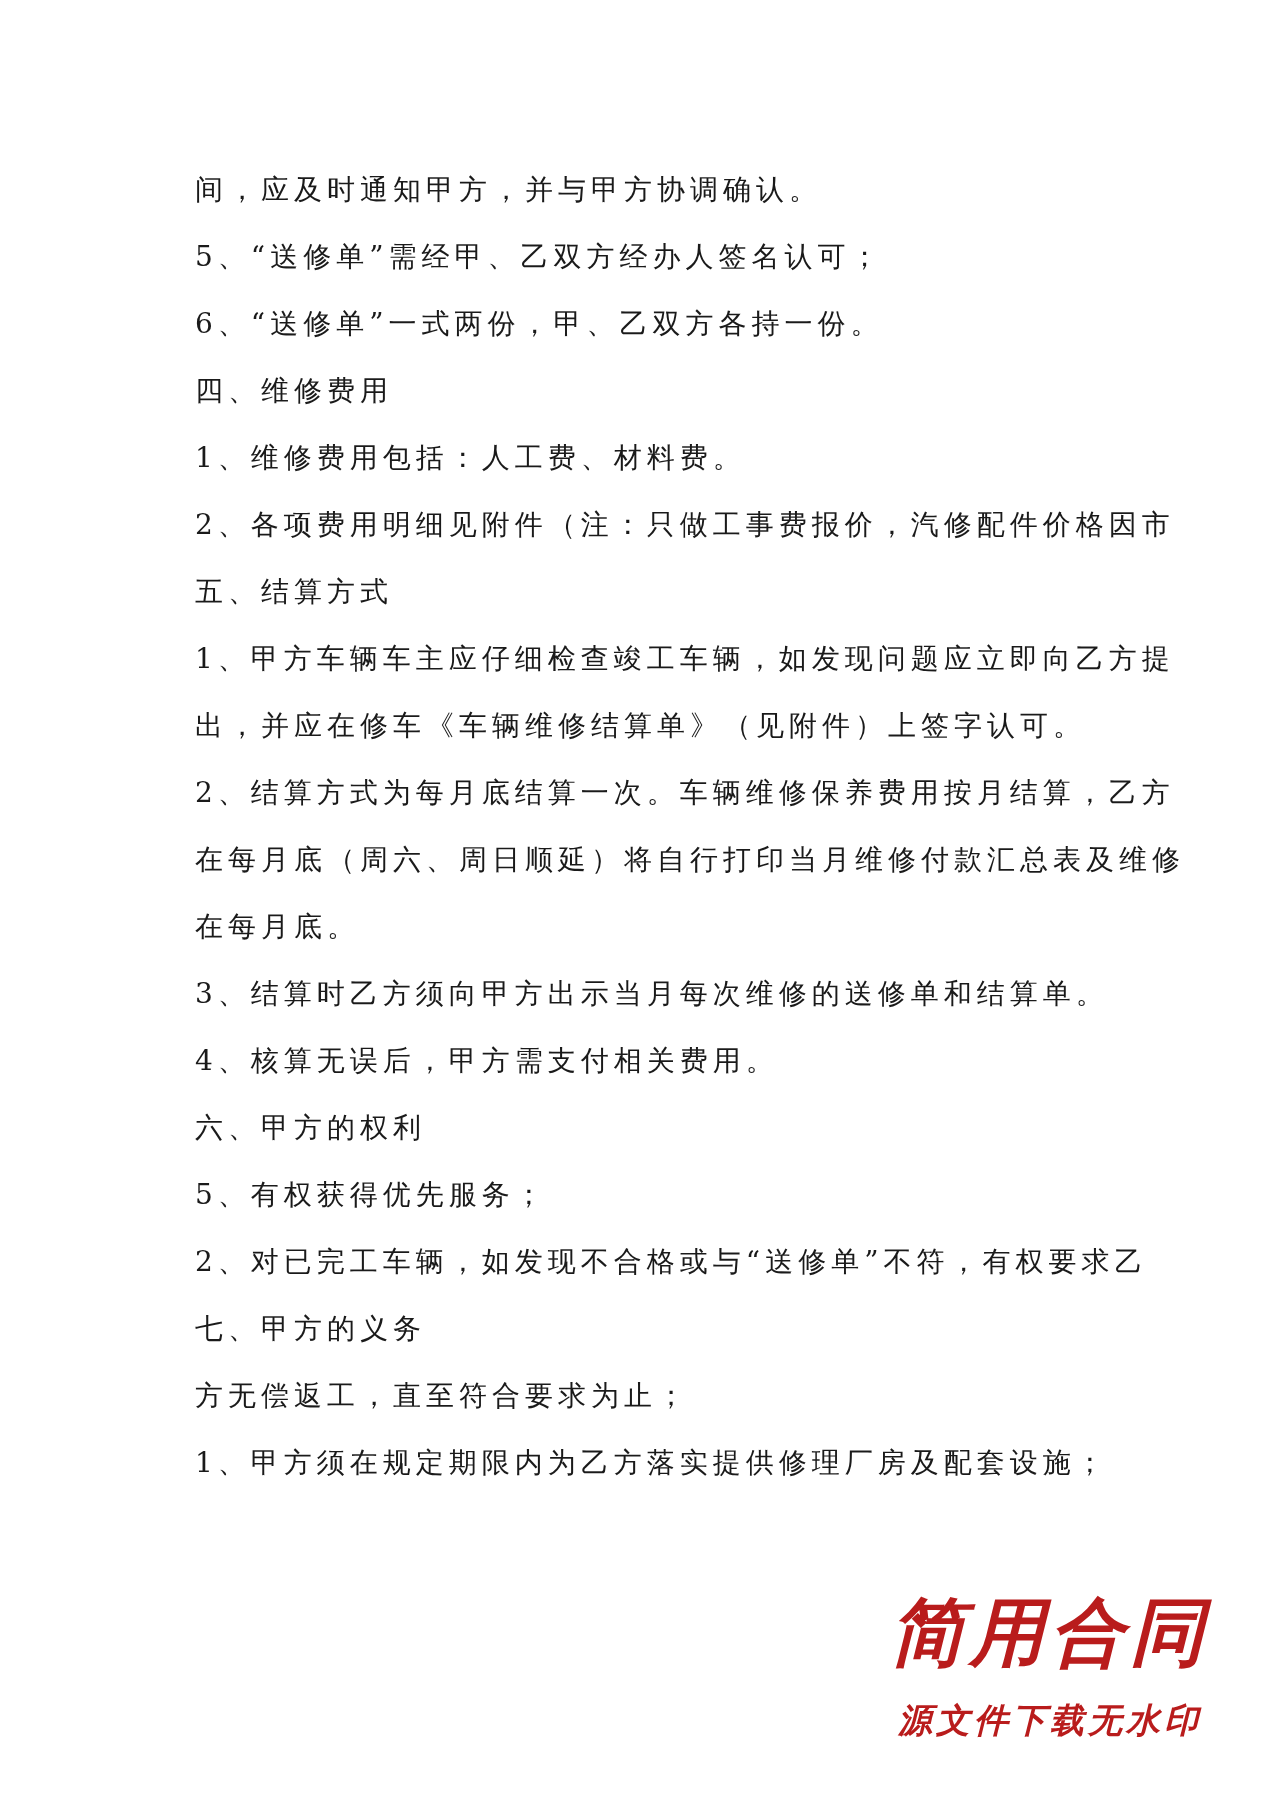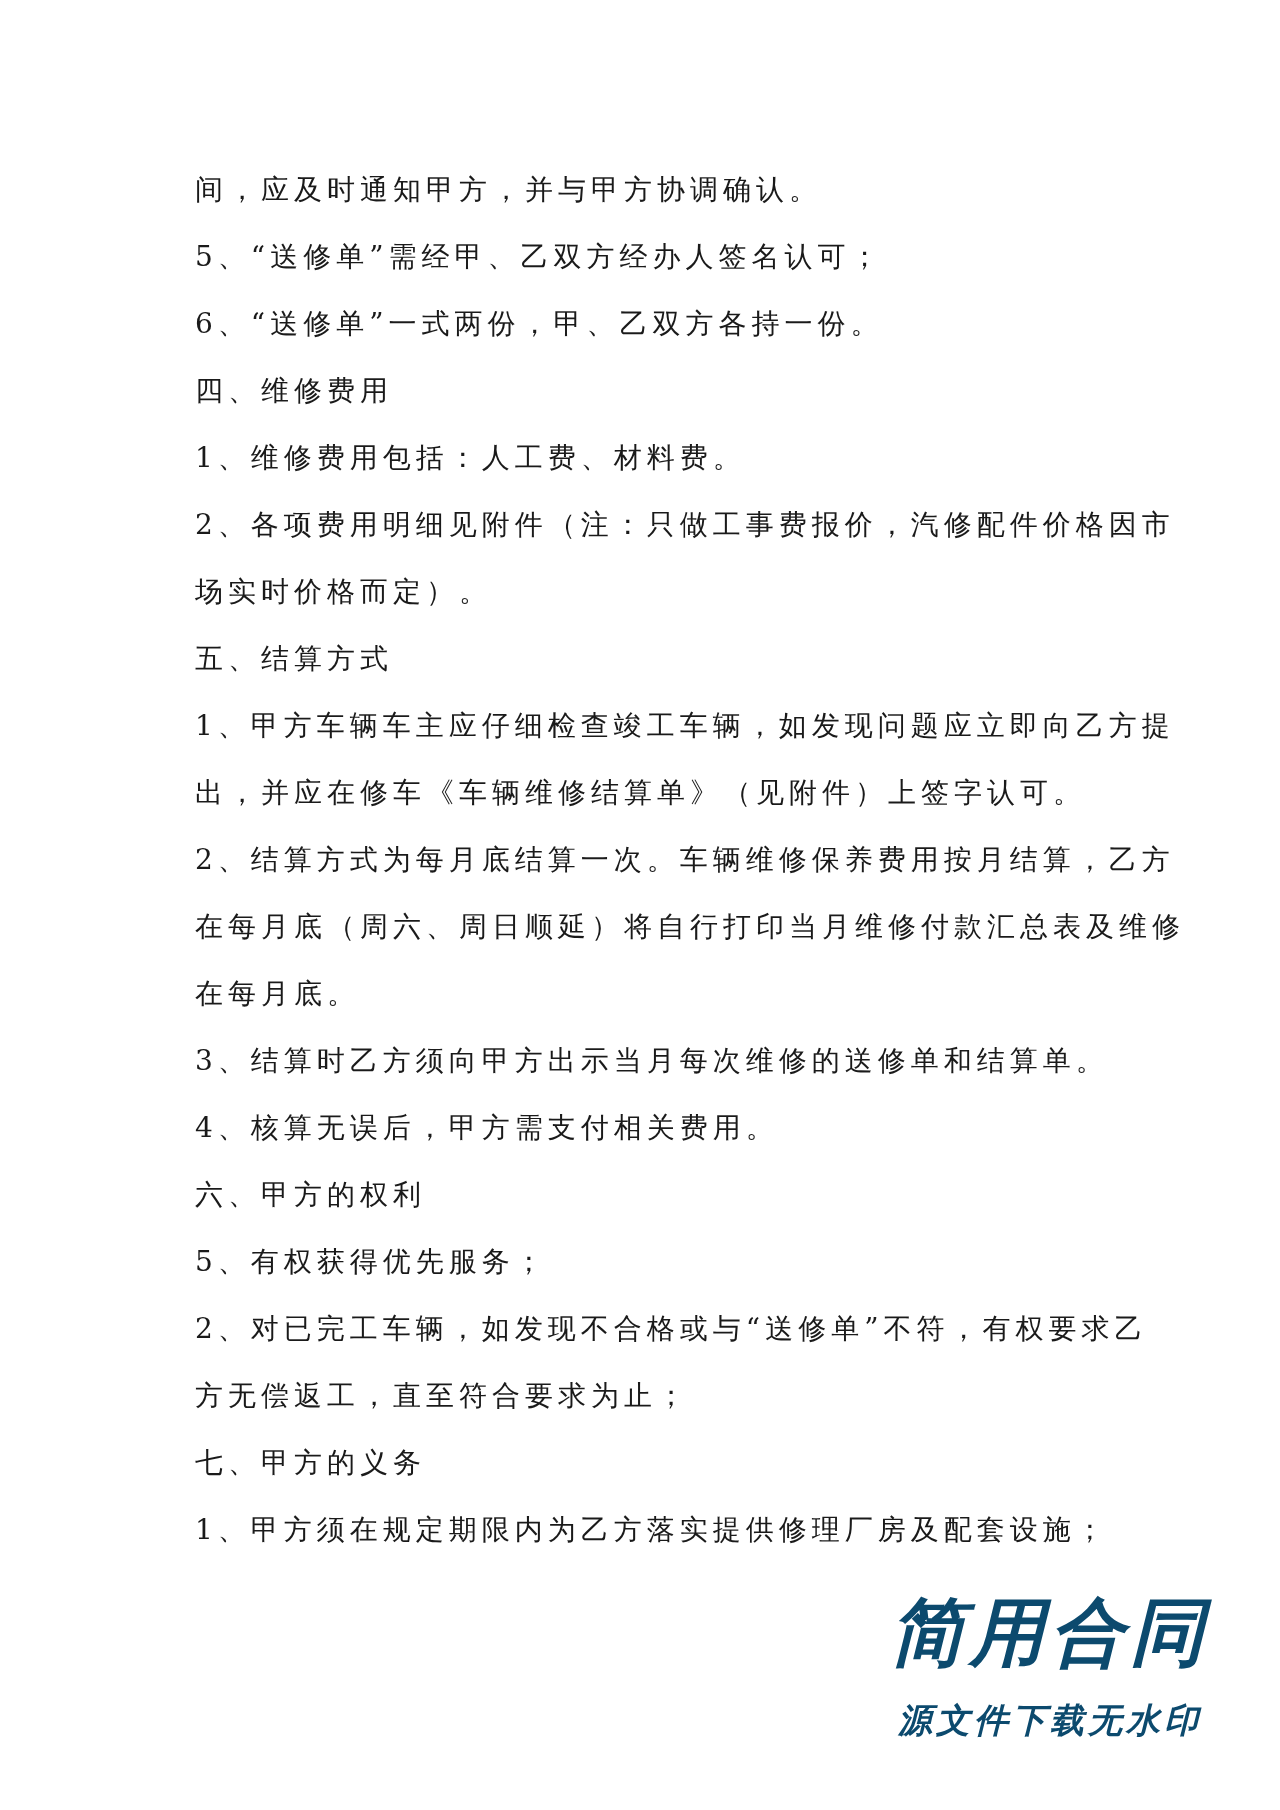--- a/index.html
+++ b/index.html
@@ -2,49 +2,48 @@
 <html><head>
 <meta charset="utf-8">
 <style>
   html, body { margin: 0; padding: 0; background: #ffffff; }
   body { width: 1280px; height: 1810px; position: relative; overflow: hidden;
          font-family: "DejaVu Serif", "Liberation Serif", serif; color: #1a1a1a; }
   .page { position: absolute; left: 0; top: 0; width: 1280px; height: 1810px; background: #fff; }
   .content { position: absolute; left: 195px; top: 170px; width: 900px; }
   .line { height: 67px; line-height: 40px; font-size: 28px; letter-spacing: 5px; white-space: nowrap; }
   .watermark { position: absolute; left: 880px; top: 1590px; width: 340px; text-align: center;
-               color: #0c4a6e; font-family: "DejaVu Sans", sans-serif; font-weight: bold; font-style: italic; }
+               color: #b91c1c; font-family: "DejaVu Sans", sans-serif; font-weight: bold; font-style: italic; }
   .wm-main { font-size: 74px; letter-spacing: 6px; line-height: 84px; }
   .wm-sub { font-size: 34px; letter-spacing: 4px; line-height: 50px; margin-top: 21px; }
 </style>
 </head>
 <body>
 
 <div class="page">
   <div class="content">
     <div class="line">间，应及时通知甲方，并与甲方协调确认。</div>
     <div class="line">5、“送修单”需经甲、乙双方经办人签名认可；</div>
     <div class="line">6、“送修单”一式两份，甲、乙双方各持一份。</div>
     <div class="line">四、维修费用</div>
     <div class="line">1、维修费用包括：人工费、材料费。</div>
     <div class="line">2、各项费用明细见附件（注：只做工事费报价，汽修配件价格因市</div>
-    <div class="line">场实时价格而定）。</div>
     <div class="line">五、结算方式</div>
     <div class="line">1、甲方车辆车主应仔细检查竣工车辆，如发现问题应立即向乙方提</div>
     <div class="line">出，并应在修车《车辆维修结算单》（见附件）上签字认可。</div>
     <div class="line">2、结算方式为每月底结算一次。车辆维修保养费用按月结算，乙方</div>
     <div class="line">在每月底（周六、周日顺延）将自行打印当月维修付款汇总表及维修</div>
     <div class="line">在每月底。</div>
     <div class="line">3、结算时乙方须向甲方出示当月每次维修的送修单和结算单。</div>
     <div class="line">4、核算无误后，甲方需支付相关费用。</div>
     <div class="line">六、甲方的权利</div>
     <div class="line">5、有权获得优先服务；</div>
     <div class="line">2、对已完工车辆，如发现不合格或与“送修单”不符，有权要求乙</div>
+    <div class="line">七、甲方的义务</div>
     <div class="line">方无偿返工，直至符合要求为止；</div>
-    <div class="line">七、甲方的义务</div>
     <div class="line">1、甲方须在规定期限内为乙方落实提供修理厂房及配套设施；</div>
   </div>
 
   <div class="watermark">
     <div class="wm-main">简用合同</div>
     <div class="wm-sub">源文件下载无水印</div>
   </div>
 </div>
 
 </body></html>

